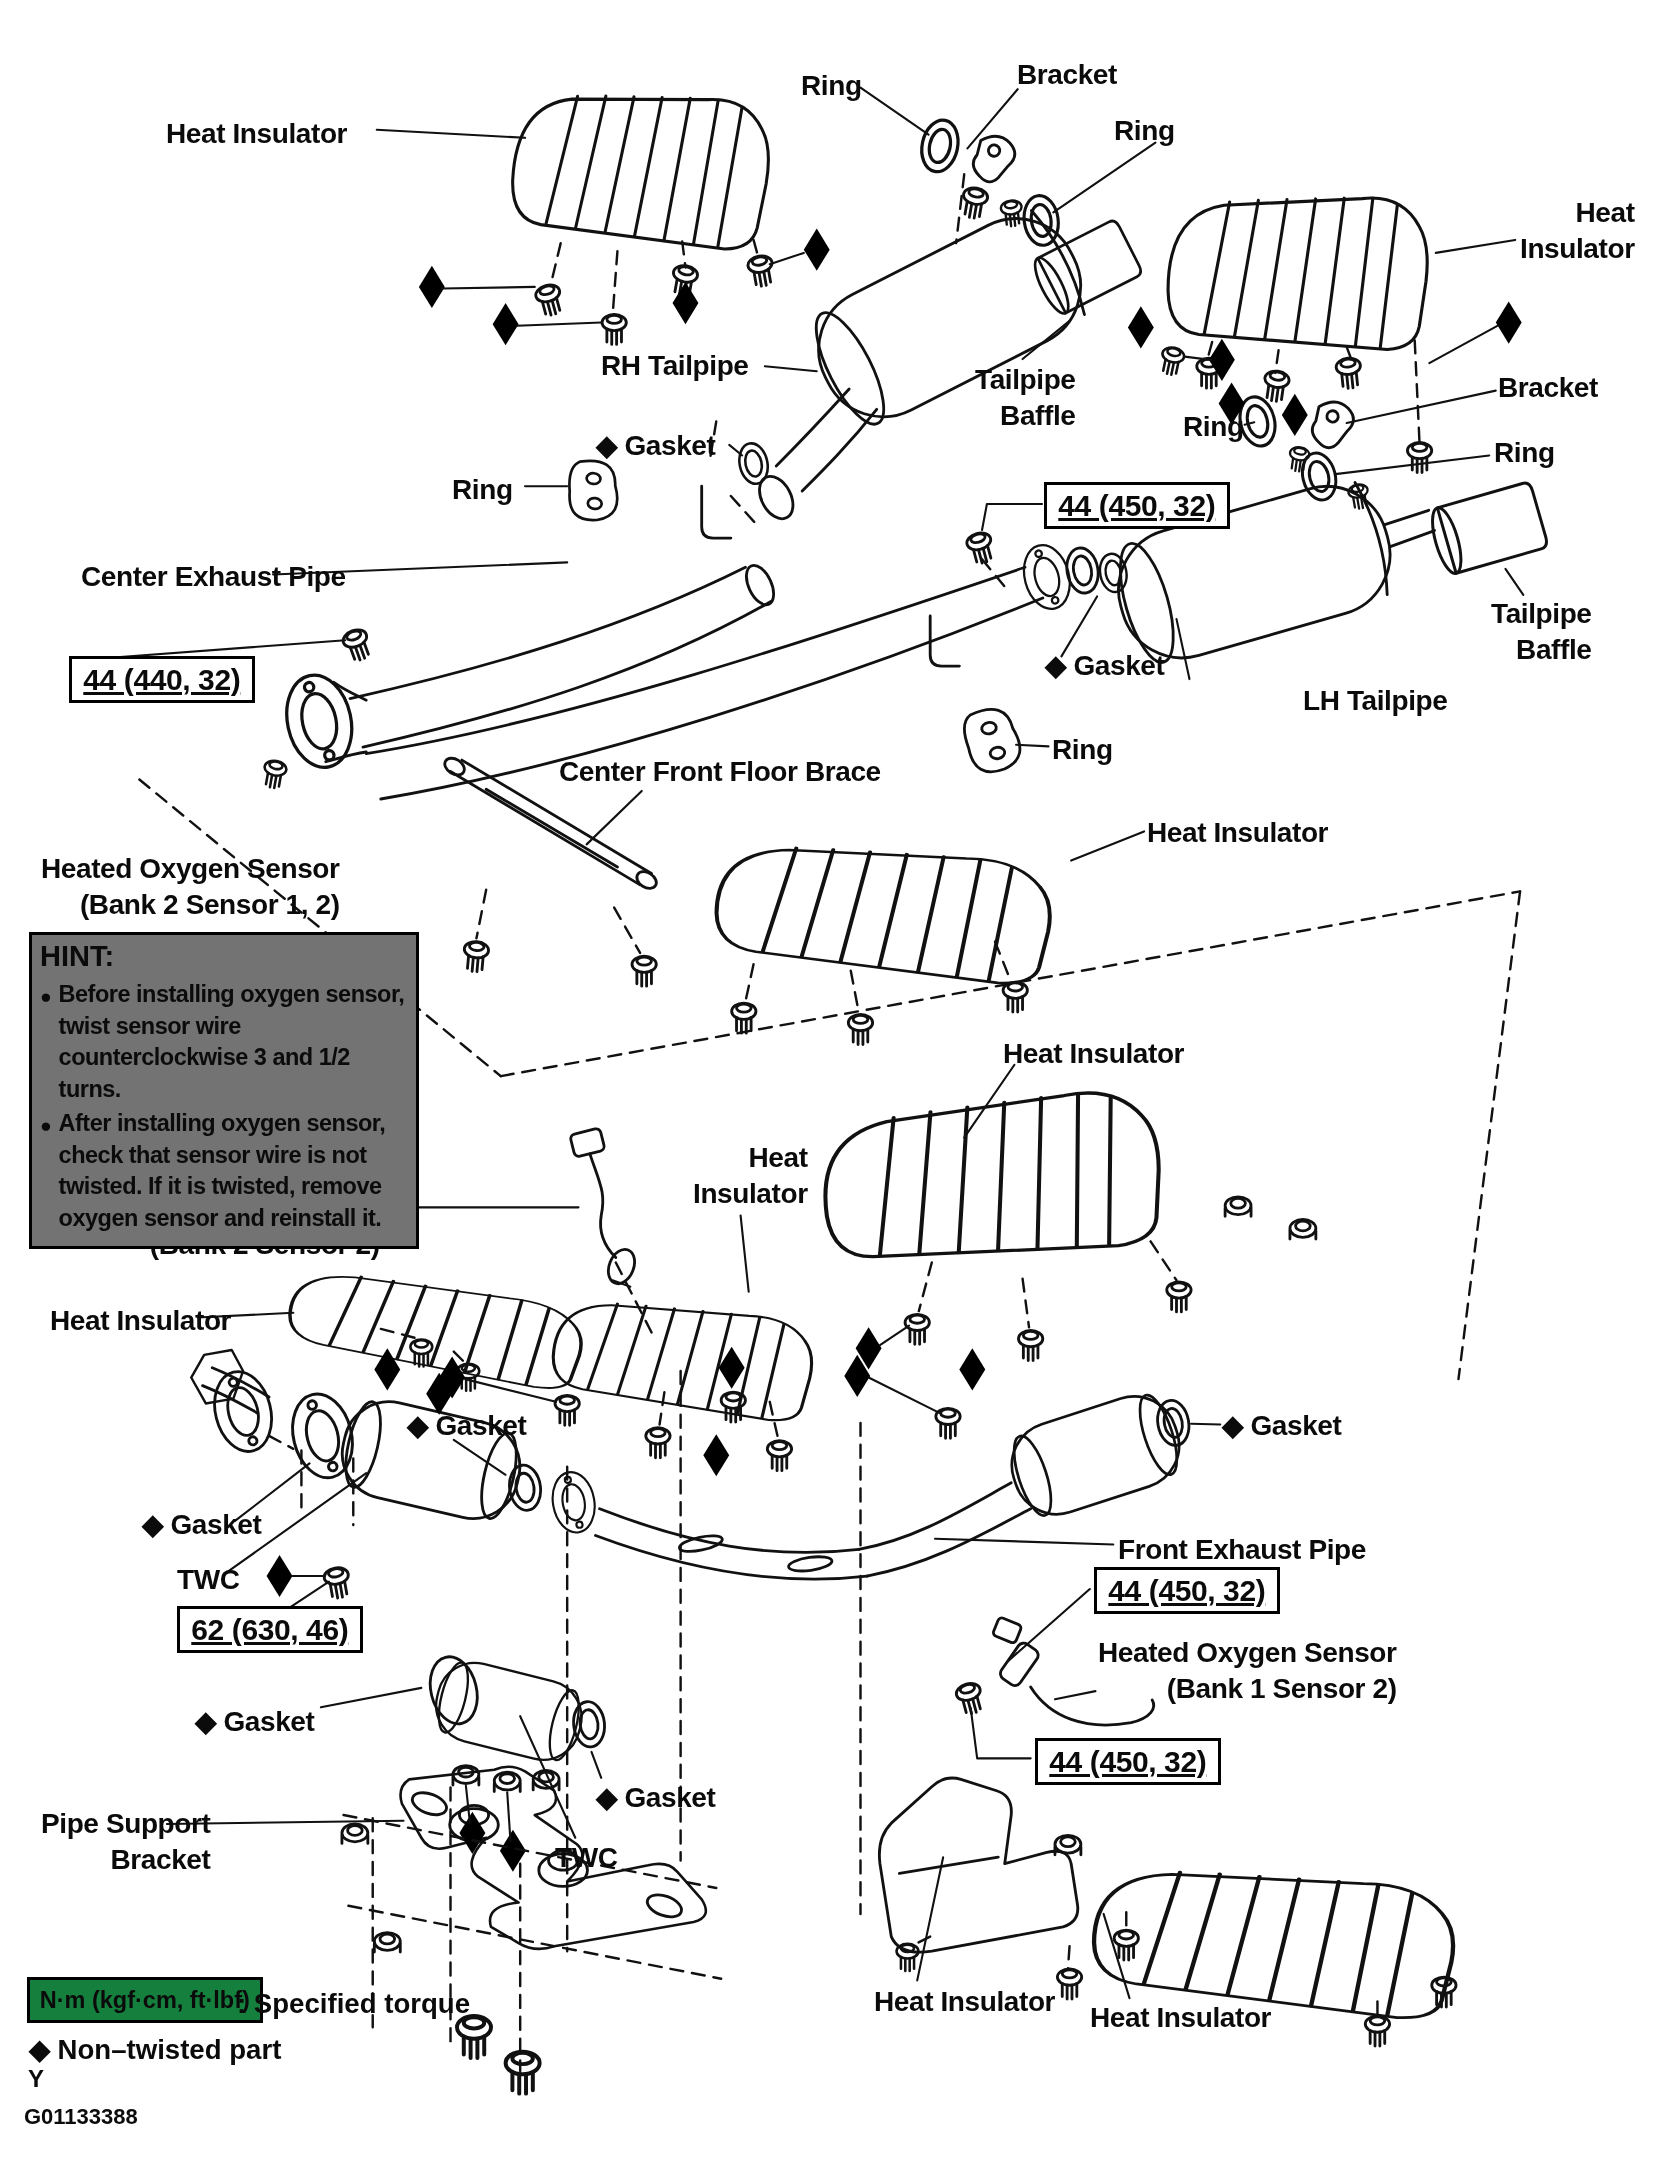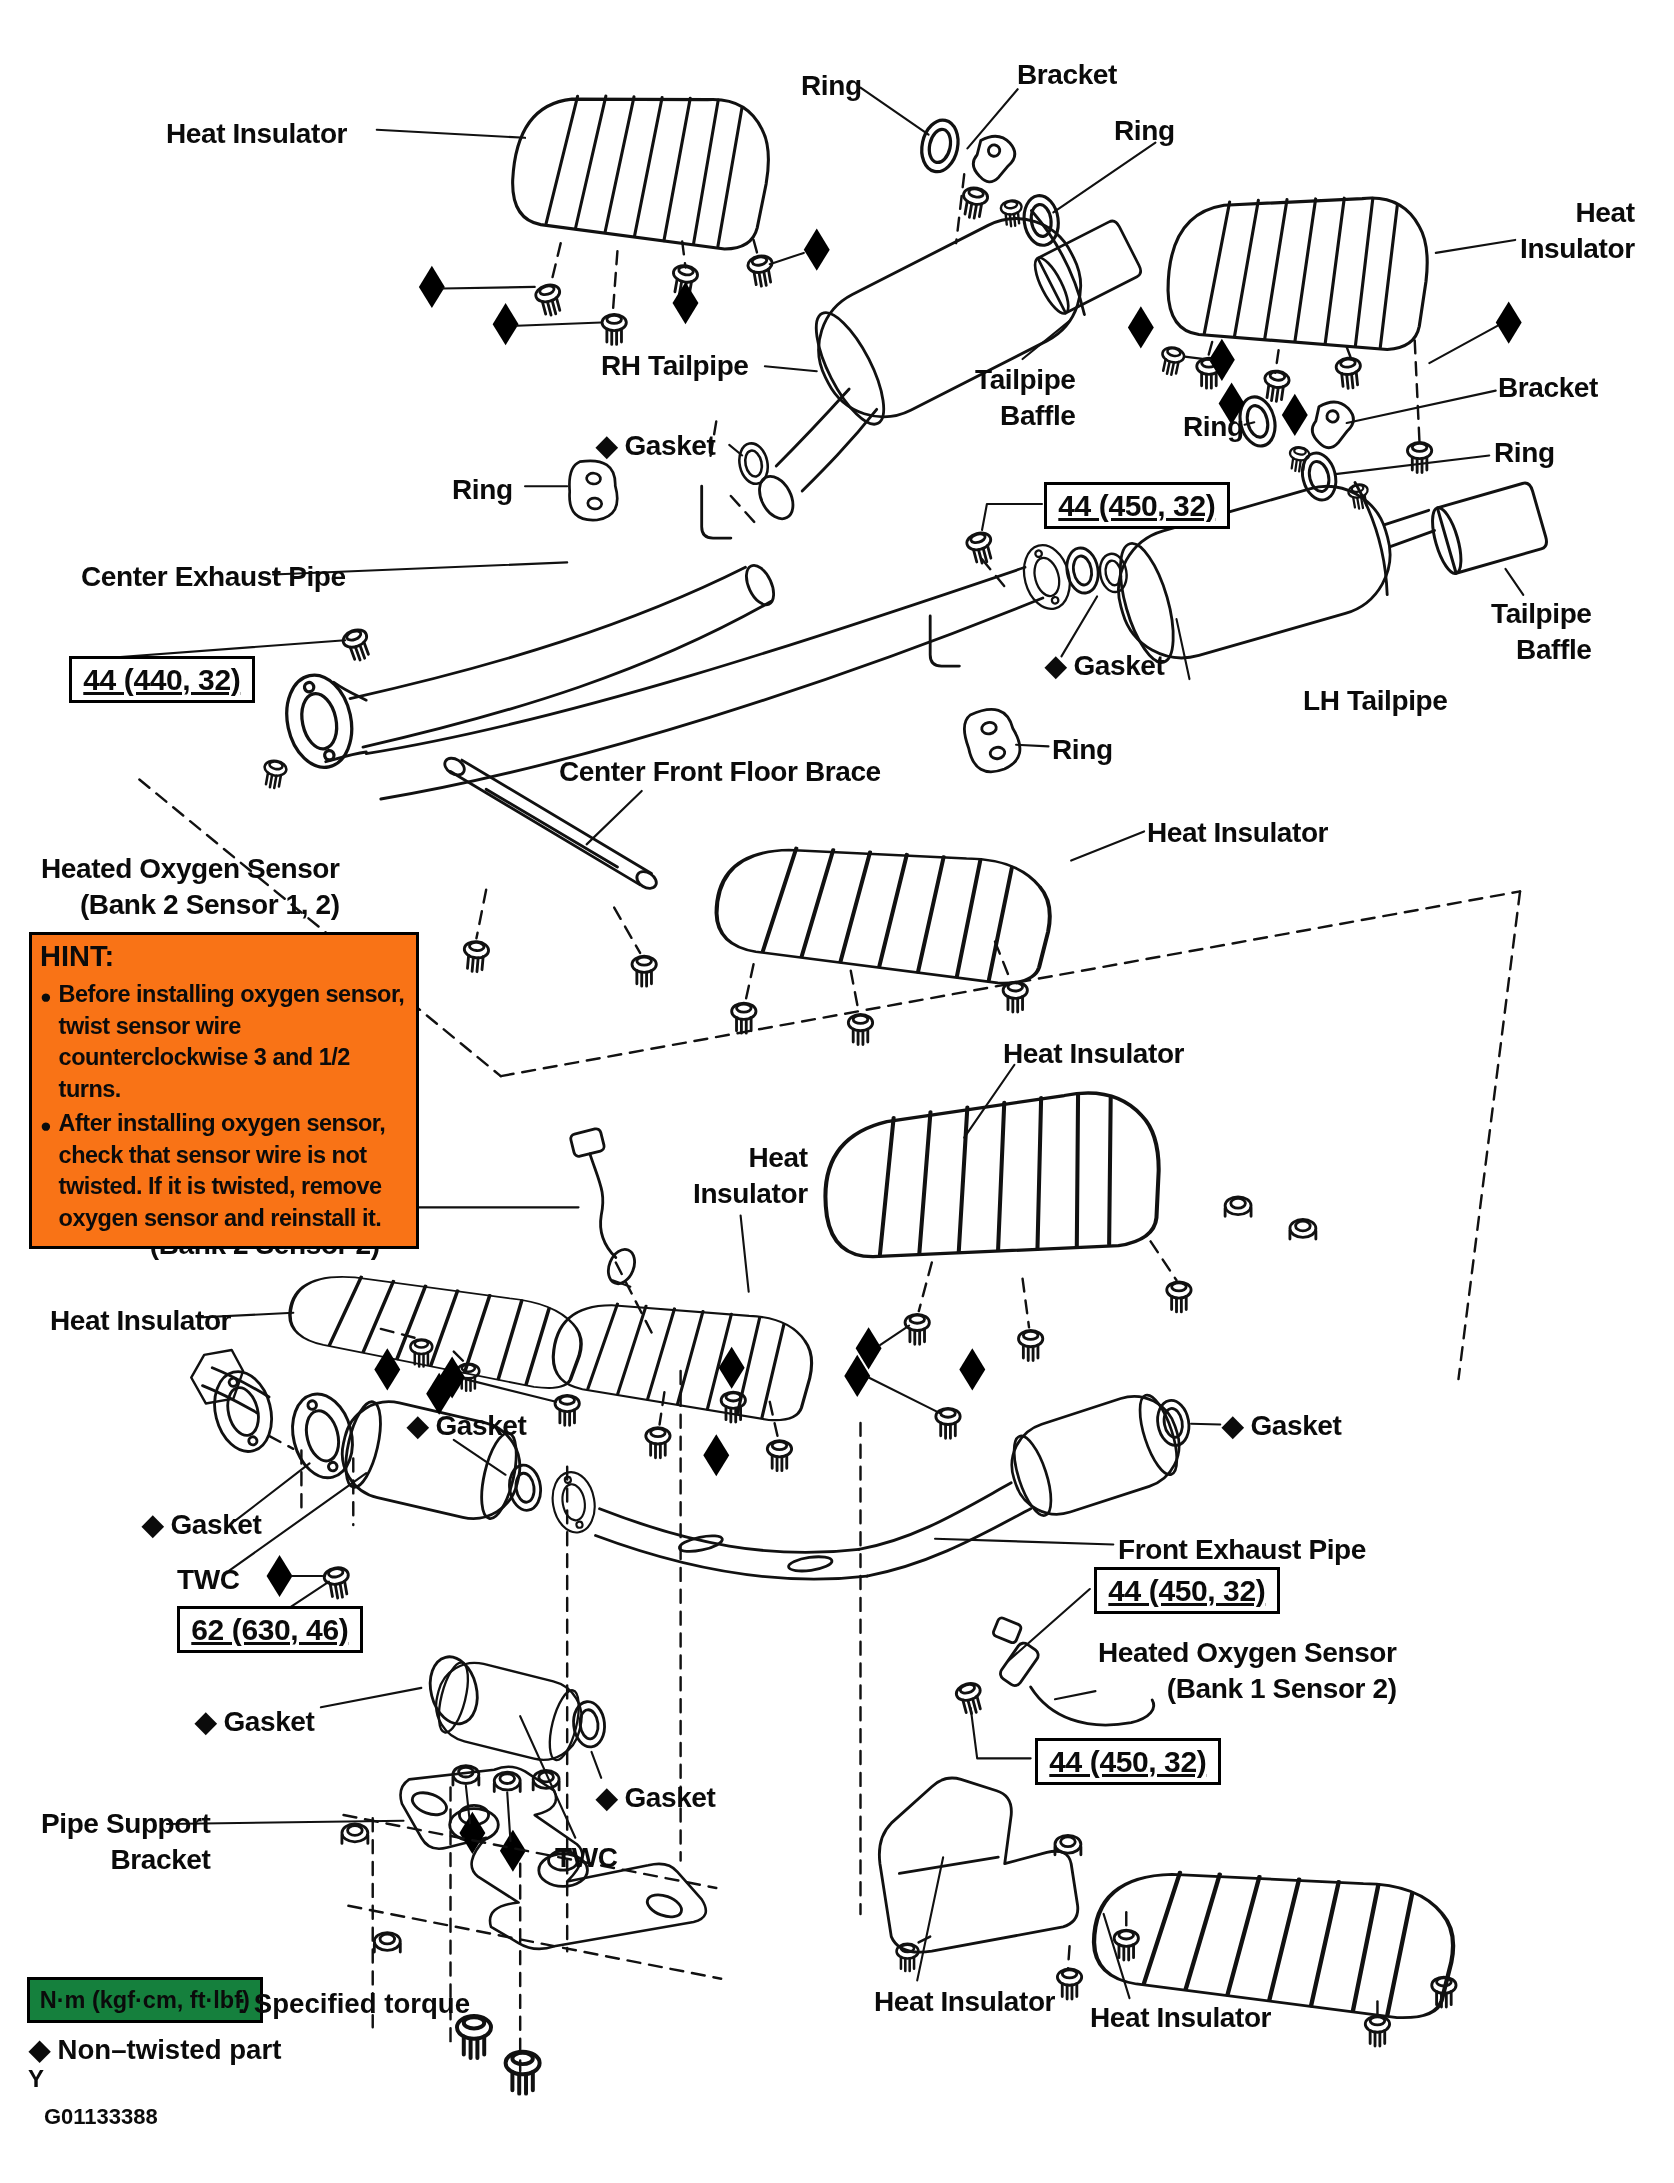--- a/index.html
+++ b/index.html
@@ -5,31 +5,31 @@
   html,body{margin:0;padding:0;background:#fff;}
   #canvas{position:relative;width:1674px;height:2183px;background:#fff;overflow:hidden;
           font-family:"Liberation Sans",sans-serif;color:#0b0b0b;}
   #art{position:absolute;left:0;top:0;}
   .lbl{position:absolute;font:600 28px/1.3 "Liberation Sans",sans-serif;color:#0b0b0b;
        white-space:pre-line;letter-spacing:-0.4px;text-align:right;}
   .tbox{position:absolute;border:3.2px solid #000;background:#fff;padding:0.8px 11.3px;
         font:700 30px/1.3 "Liberation Sans",sans-serif;letter-spacing:-0.4px;text-decoration:underline;}
   .dia{display:inline-block;margin-right:7.3px;}
   .hintbox{position:absolute;left:29px;top:932px;width:366px;border:3.2px solid #000;
-           background:#f97316;padding:3.2px 9.7px 11.3px 8px;}
+           background:#737373;padding:3.2px 9.7px 11.3px 8px;}
   .hint-title{font:700 29px/1.25 "Liberation Sans",sans-serif;margin-bottom:4.9px;}
   .hint-item{display:flex;gap:7.3px;font:600 23.5px/1.34 "Liberation Sans",sans-serif;
              letter-spacing:-0.5px;margin-top:3.2px;}
   .hint-bullet{flex:0 0 auto;font-size:19.5px;padding-top:3.2px;}
   .legendbox{position:absolute;left:27px;top:1977px;border:3.2px solid #000;background:#15803d;
              padding:5.7px 9.7px;font:700 23.5px/1.2 "Liberation Sans",sans-serif;}
   .legdesc{position:absolute;left:237px;top:1987px;font:600 27.6px/1.2 "Liberation Sans",sans-serif;}
   .nonreuse{position:absolute;left:29px;top:2033px;font:600 27.6px/1.2 "Liberation Sans",sans-serif;}
   .ymark{position:absolute;left:28px;top:2065px;font:600 24px/1.2 "Liberation Sans",sans-serif;}
-  .figid{position:absolute;left:24px;top:2104px;font:600 22px/1.2 "Liberation Sans",sans-serif;margin-left:20px;}
+  .figid{position:absolute;left:24px;top:2104px;font:600 22px/1.2 "Liberation Sans",sans-serif;}
 </style>
 </head>
 <body>
 
 <div id="canvas">
 
   <svg id="art" width="1674" height="2183" viewBox="0 0 2066 2694" stroke="#111" fill="none" stroke-width="3.5" stroke-linecap="round" stroke-linejoin="round">
     <defs>
       <g id="shield">
         <path d="M8,118 Q2,34 64,20 L218,2 Q262,-6 284,28 Q298,48 296,88 L292,138 Q289,162 258,166 L46,164 Q12,162 8,118 Z"></path>

